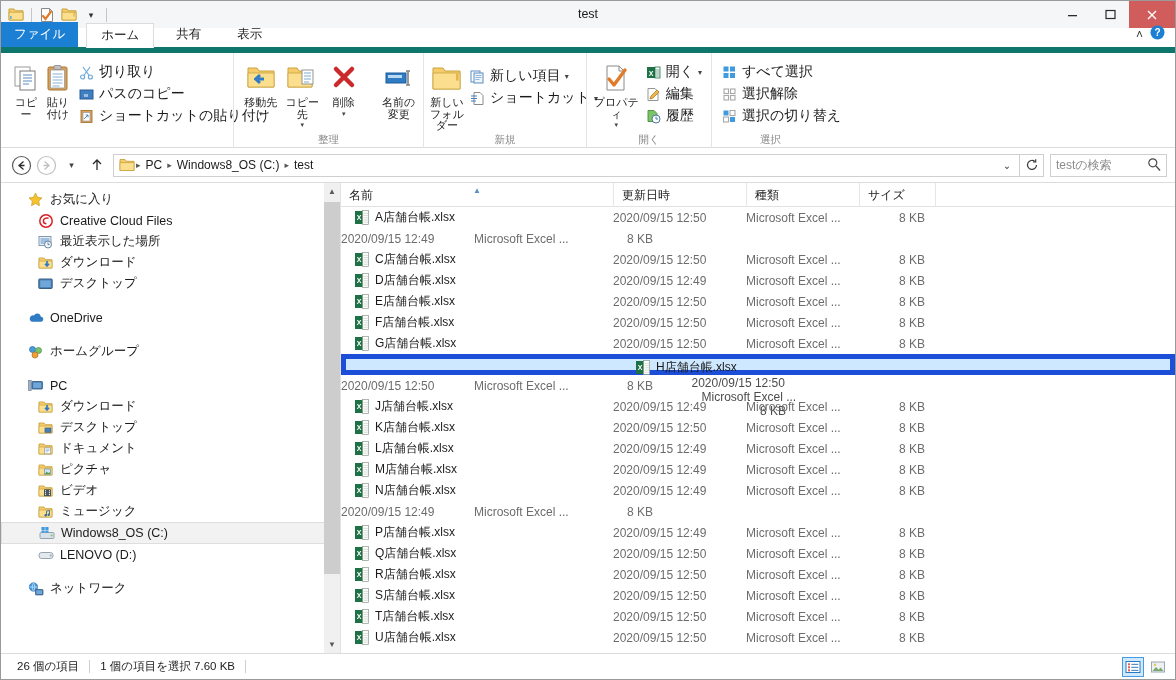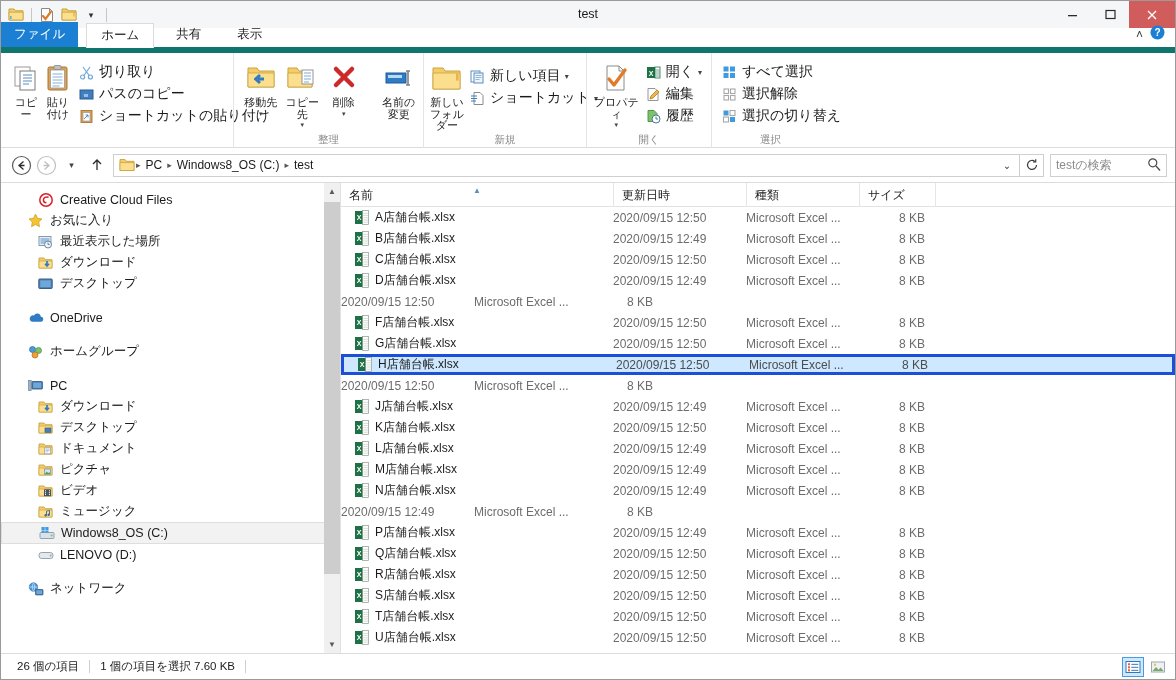--- a/index.html
+++ b/index.html
@@ -141,21 +141,21 @@
   .col-date { width: 133px; }
   .col-type { width: 113px; }
   .col-size { width: 76px; }
   .sortmark { position: absolute; top: -4px; left: 0; right: 0; text-align: center;
     font-size: 8px; color: #5a8fc4; }
 
   .rows { flex: 1; overflow: hidden; position: relative; }
   .row {
     height: 21px; display: flex; align-items: center; font-size: 12px; color: #1b1b1b;
   }
-  .row.selected { background: #cde8ff; border: 3px solid #1d4ed8; }
+  .row.selected { background: #cde8ff; border: 5px solid #1d4ed8; flex-direction: column; }
   .c-name { width: 272px; display: flex; align-items: center; gap: 6px; padding-left: 14px; }
   .c-date { width: 133px; color: #6c6c6c; }
   .c-type { width: 113px; color: #6c6c6c; }
   .c-size { width: 76px; color: #6c6c6c; text-align: right; padding-right: 10px; }
   .row.selected .c-date, .row.selected .c-type, .row.selected .c-size { color: #4c4c4c; }
   .xlico { width: 14px; height: 15px; flex: 0 0 14px; }
 
   
   .statusbar {
     height: 26px; flex: 0 0 26px; display: flex; align-items: center;
@@ -537,36 +537,36 @@
         </svg>
       </span>
     </div>
   </div>
 
   <div class="body">
 
     <div class="sidebar">
       <div class="navlist">
 
+        <div class="navitem">
+          <span class="ico">
+            <svg width="15" height="15" viewBox="0 0 15 15">
+              <path d="M7.5 1l2 4.3 4.5.6-3.3 3.2.8 4.6-4-2.2-4 2.2.8-4.6L1 5.9l4.5-.6z" fill="#f5c230" stroke="#c89c20" stroke-width="0.7"></path>
+            </svg>
+          </span>
+          <span>お気に入り</span>
+        </div>
         <div class="navitem child">
           <span class="ico">
             <svg width="14" height="14" viewBox="0 0 14 14">
               <circle cx="7" cy="7" r="6.2" fill="none" stroke="#da2027" stroke-width="1.5"></circle>
               <path d="M9.6 4.2c-2.6-.9-5.2.6-5.2 2.8 0 1.6 1.3 2.8 3 2.8" fill="none" stroke="#da2027" stroke-width="1.5"></path>
             </svg>
           </span>
           <span>Creative Cloud Files</span>
-        </div>
-        <div class="navitem">
-          <span class="ico">
-            <svg width="15" height="15" viewBox="0 0 15 15">
-              <path d="M7.5 1l2 4.3 4.5.6-3.3 3.2.8 4.6-4-2.2-4 2.2.8-4.6L1 5.9l4.5-.6z" fill="#f5c230" stroke="#c89c20" stroke-width="0.7"></path>
-            </svg>
-          </span>
-          <span>お気に入り</span>
         </div>
         <div class="navitem child">
           <span class="ico">
             <svg width="15" height="14" viewBox="0 0 15 14">
               <rect x="1" y="1.5" width="12" height="9" fill="#e8eef5" stroke="#7a90a8" stroke-width="0.9"></rect>
               <rect x="2.5" y="3" width="9" height="6" fill="#9fc0de"></rect>
               <circle cx="10" cy="9.5" r="3.5" fill="#f0f4f8" stroke="#5a7a9a" stroke-width="0.9"></circle>
               <path d="M10 7.4v2.1h1.7" stroke="#5a7a9a" stroke-width="0.9" fill="none"></path>
             </svg>
           </span>
@@ -774,31 +774,20 @@
                   <path d="M8.4 3.4h4.6M8.4 5.6h4.6M8.4 7.8h4.6M8.4 10h4.6M8.4 12.2h4.6"></path>
                 </g>
               </svg>
               <span>A店舗台帳.xlsx</span>
             </div>
             <div class="c-date">2020/09/15 12:50</div>
             <div class="c-type">Microsoft Excel ...</div>
             <div class="c-size">8 KB</div>
           </div>
           <div class="row">
-            <div class="c-name">
-              <svg class="xlico" viewBox="0 0 14 15">
-                <rect x="0" y="1" width="8" height="13" fill="#1e7145"></rect>
-                <text x="4" y="10.2" font-size="7" fill="#fff" text-anchor="middle" font-family="Liberation Sans, sans-serif" font-weight="bold">X</text>
-                <rect x="7.6" y="0.6" width="6" height="13.8" fill="#fff" stroke="#8a9a8a" stroke-width="0.7"></rect>
-                <g stroke="#b8c8b8" stroke-width="0.6">
-                  <path d="M8.4 3.4h4.6M8.4 5.6h4.6M8.4 7.8h4.6M8.4 10h4.6M8.4 12.2h4.6"></path>
-                </g>
-              </svg>
-              <span>B店舗台帳.xlsx</span>
-            </div>
             <div class="c-date">2020/09/15 12:49</div>
             <div class="c-type">Microsoft Excel ...</div>
             <div class="c-size">8 KB</div>
           </div>
           <div class="row">
             <div class="c-name">
               <svg class="xlico" viewBox="0 0 14 15">
                 <rect x="0" y="1" width="8" height="13" fill="#1e7145"></rect>
                 <text x="4" y="10.2" font-size="7" fill="#fff" text-anchor="middle" font-family="Liberation Sans, sans-serif" font-weight="bold">X</text>
                 <rect x="7.6" y="0.6" width="6" height="13.8" fill="#fff" stroke="#8a9a8a" stroke-width="0.7"></rect>
@@ -822,20 +811,31 @@
                   <path d="M8.4 3.4h4.6M8.4 5.6h4.6M8.4 7.8h4.6M8.4 10h4.6M8.4 12.2h4.6"></path>
                 </g>
               </svg>
               <span>D店舗台帳.xlsx</span>
             </div>
             <div class="c-date">2020/09/15 12:49</div>
             <div class="c-type">Microsoft Excel ...</div>
             <div class="c-size">8 KB</div>
           </div>
           <div class="row">
+            <div class="c-name">
+              <svg class="xlico" viewBox="0 0 14 15">
+                <rect x="0" y="1" width="8" height="13" fill="#1e7145"></rect>
+                <text x="4" y="10.2" font-size="7" fill="#fff" text-anchor="middle" font-family="Liberation Sans, sans-serif" font-weight="bold">X</text>
+                <rect x="7.6" y="0.6" width="6" height="13.8" fill="#fff" stroke="#8a9a8a" stroke-width="0.7"></rect>
+                <g stroke="#b8c8b8" stroke-width="0.6">
+                  <path d="M8.4 3.4h4.6M8.4 5.6h4.6M8.4 7.8h4.6M8.4 10h4.6M8.4 12.2h4.6"></path>
+                </g>
+              </svg>
+              <span>E店舗台帳.xlsx</span>
+            </div>
             <div class="c-date">2020/09/15 12:50</div>
             <div class="c-type">Microsoft Excel ...</div>
             <div class="c-size">8 KB</div>
           </div>
           <div class="row">
             <div class="c-name">
               <svg class="xlico" viewBox="0 0 14 15">
                 <rect x="0" y="1" width="8" height="13" fill="#1e7145"></rect>
                 <text x="4" y="10.2" font-size="7" fill="#fff" text-anchor="middle" font-family="Liberation Sans, sans-serif" font-weight="bold">X</text>
                 <rect x="7.6" y="0.6" width="6" height="13.8" fill="#fff" stroke="#8a9a8a" stroke-width="0.7"></rect>

